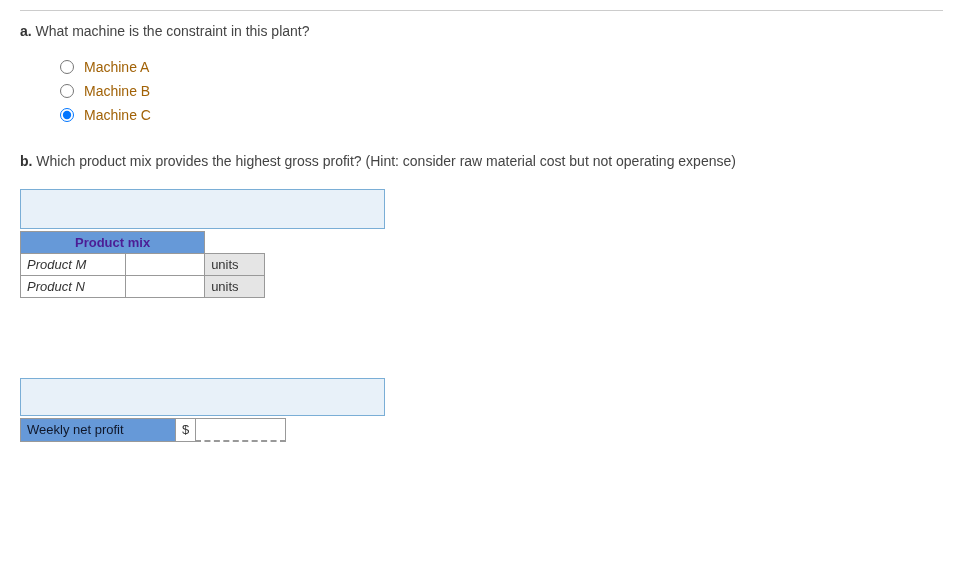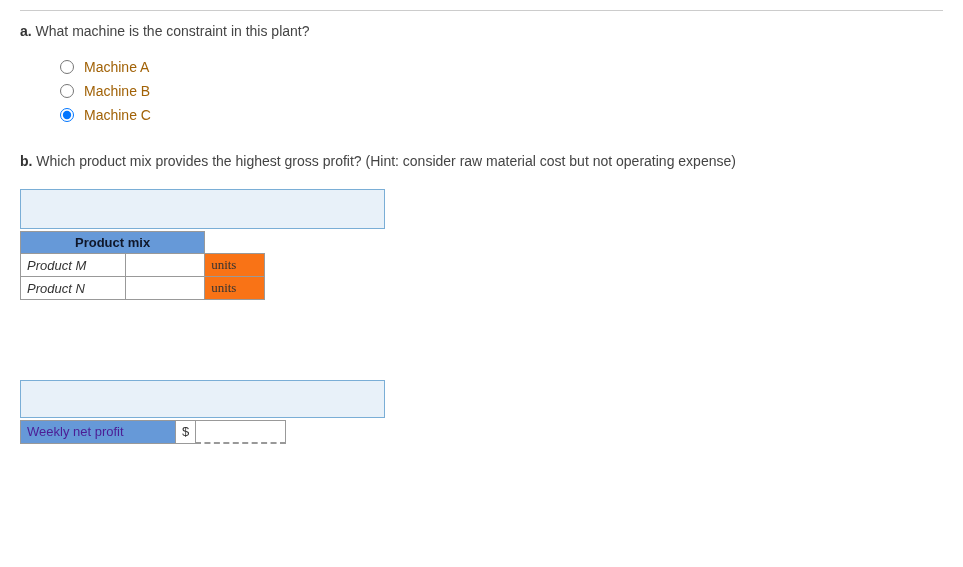--- a/index.html
+++ b/index.html
@@ -55,43 +55,42 @@
       width: 245px;
     }
     .table-b td, .table-b th {
       border: 1px solid #999;
       padding: 3px 6px;
       font-size: 13px;
       height: 22px;
     }
     .table-b .header-row td {
       background: #6699d8;
-      color: #0f172a;
+      color: #4c1d95;
       text-align: center;
       font-weight: bold;
     }
     .table-b .label-cell {
       width: 105px;
       font-style: italic;
     }
     .table-b .input-cell {
       width: 80px;
       background: #fff;
     }
     .table-b .input-cell input {
       width: 100%;
       border: none;
       outline: none;
       font-size: 13px;
       text-align: right;
     }
     .table-b .unit-cell {
       width: 60px;
-      background: #f97316;
-      font-family: Liberation Serif, serif;
+      background: #e5e5e5;
     }
     .question-c {
       margin-top: 80px;
     }
     .instruct-box-c {
       border: 1px solid #7aaed6;
       background: #e8f1f9;
       width: 365px;
       height: 38px;
       margin-bottom: 2px;
@@ -100,21 +99,21 @@
       border-collapse: collapse;
     }
     .table-c td {
       border: 1px solid #999;
       padding: 3px 6px;
       font-size: 13px;
       height: 22px;
     }
     .table-c .label-cell-c {
       background: #6699d8;
-      color: #4c1d95;
+      color: #0f172a;
       width: 155px;
     }
     .table-c .currency-cell {
       width: 18px;
       background: #fff;
       text-align: center;
     }
     .table-c .input-cell-c {
       width: 90px;
       background: #fff;

